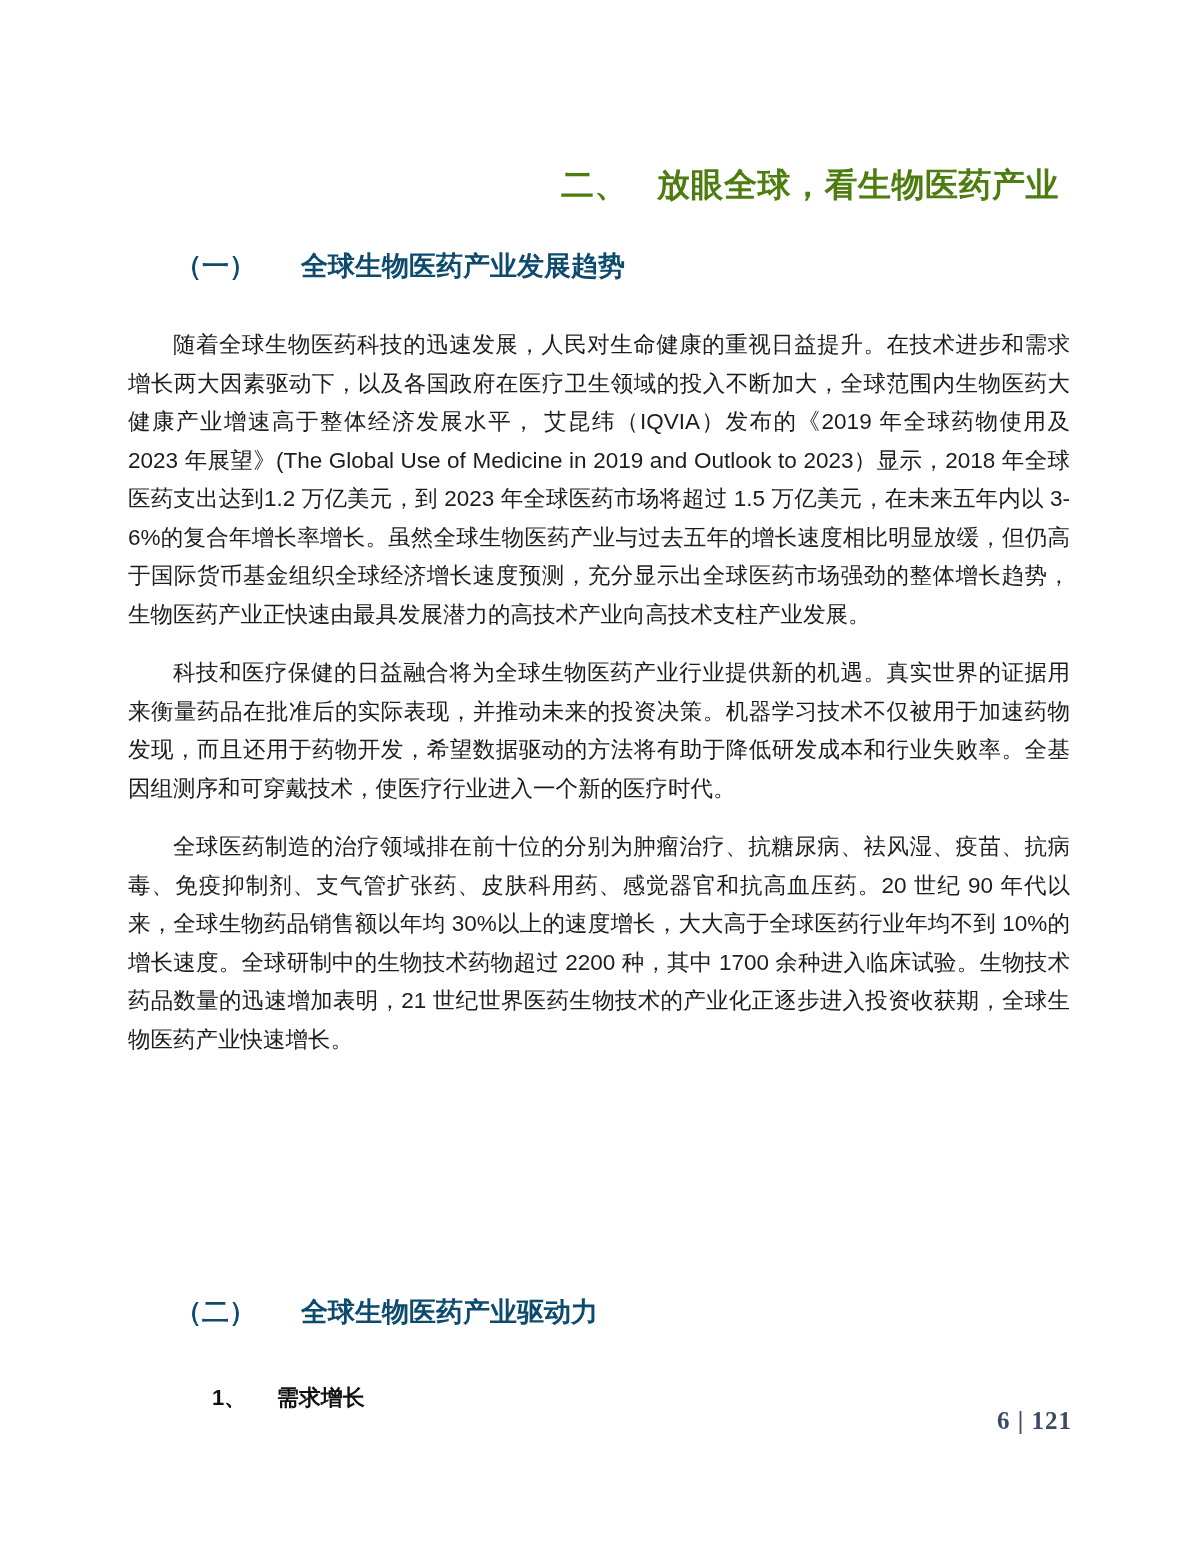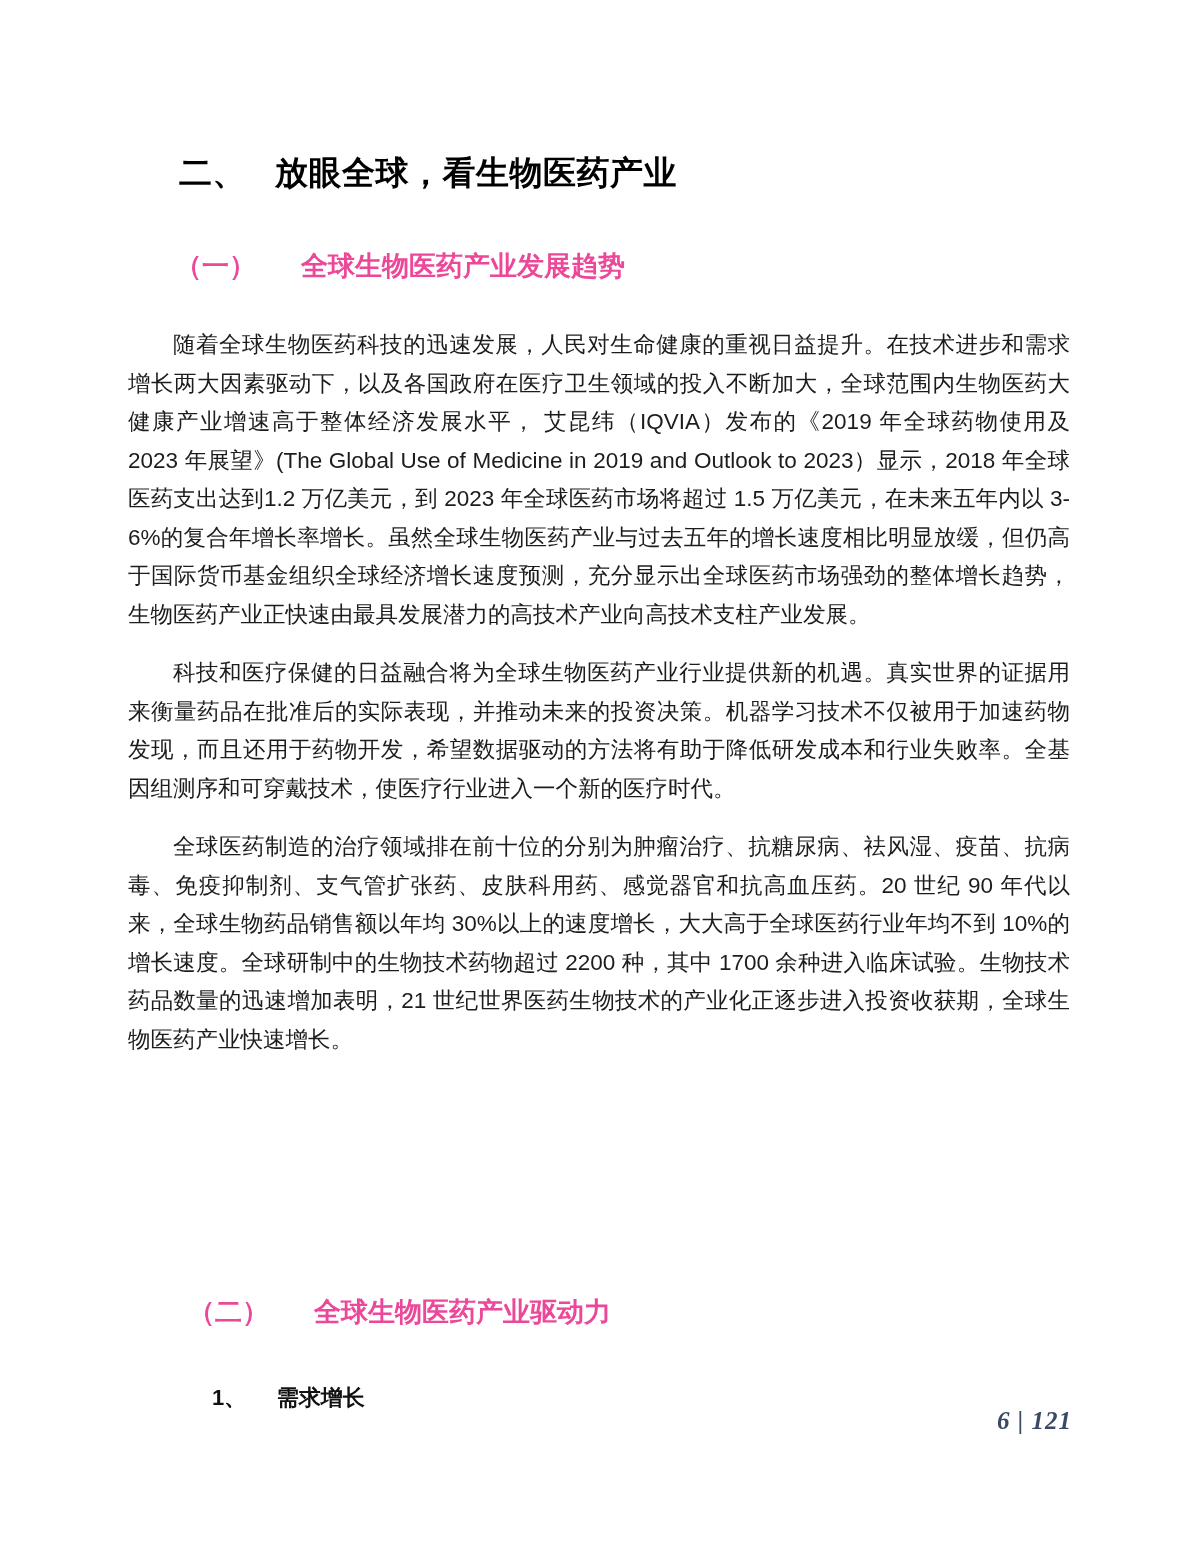--- a/index.html
+++ b/index.html
@@ -16,54 +16,55 @@
     position: relative;
     width: 1200px;
     height: 1555px;
     background: #ffffff;
     box-sizing: border-box;
     overflow: hidden;
   }
 
   
   .h1 {
-    margin: 4px;
+    margin: 16px;
     padding: 0;
     font-size: 33px;
     font-weight: bold;
     letter-spacing: 0.5px;
-    color: #000000;
+    color: #4d7c0f;
     line-height: 1.25;
     white-space: pre;
+    text-align: right;
   }
   .h1-wrap {
     position: absolute;
     left: 175px;
     top: 148px;
     width: 900px;
   }
 
   .h2 {
     margin: 0;
     padding: 0;
     font-size: 27px;
     font-weight: bold;
-    color: #ec4899;
+    color: #0c4a6e;
     line-height: 1.25;
     white-space: pre;
   }
   .h2-wrap-1 {
     position: absolute;
     left: 175px;
     top: 250px;
     width: 900px;
   }
   .h2-wrap-2 {
     position: absolute;
-    left: 188px;
+    left: 175px;
     top: 1296px;
     width: 900px;
   }
 
   .h3 {
     margin: 16px;
     padding: 0;
     font-size: 22px;
     font-weight: bold;
     color: #111111;
@@ -102,21 +103,20 @@
   .footer {
     position: absolute;
     right: 128px;
     top: 1407px;
     font-family: "Liberation Serif", "DejaVu Serif", serif;
     font-size: 25px;
     font-weight: bold;
     color: #3b4a63;
     letter-spacing: 1px;
     white-space: pre;
-    font-style: italic;
   }
 </style>
 </head>
 <body>
 
 <div class="page">
 
   <div class="h1-wrap">
     <h1 class="h1">二、   放眼全球，看生物医药产业</h1>
   </div>

